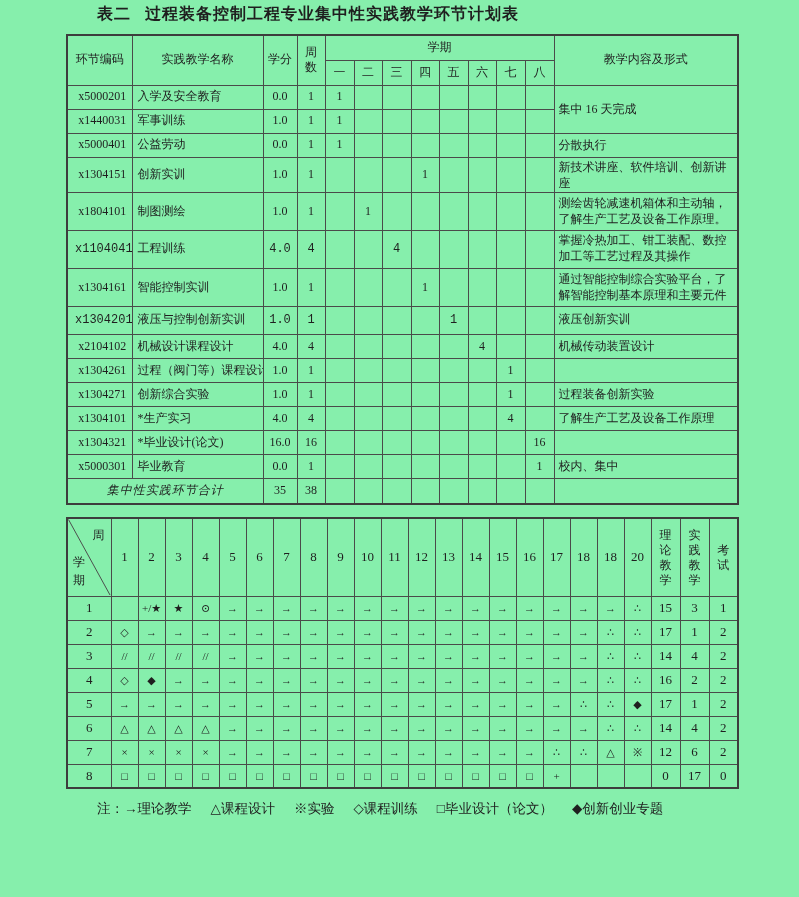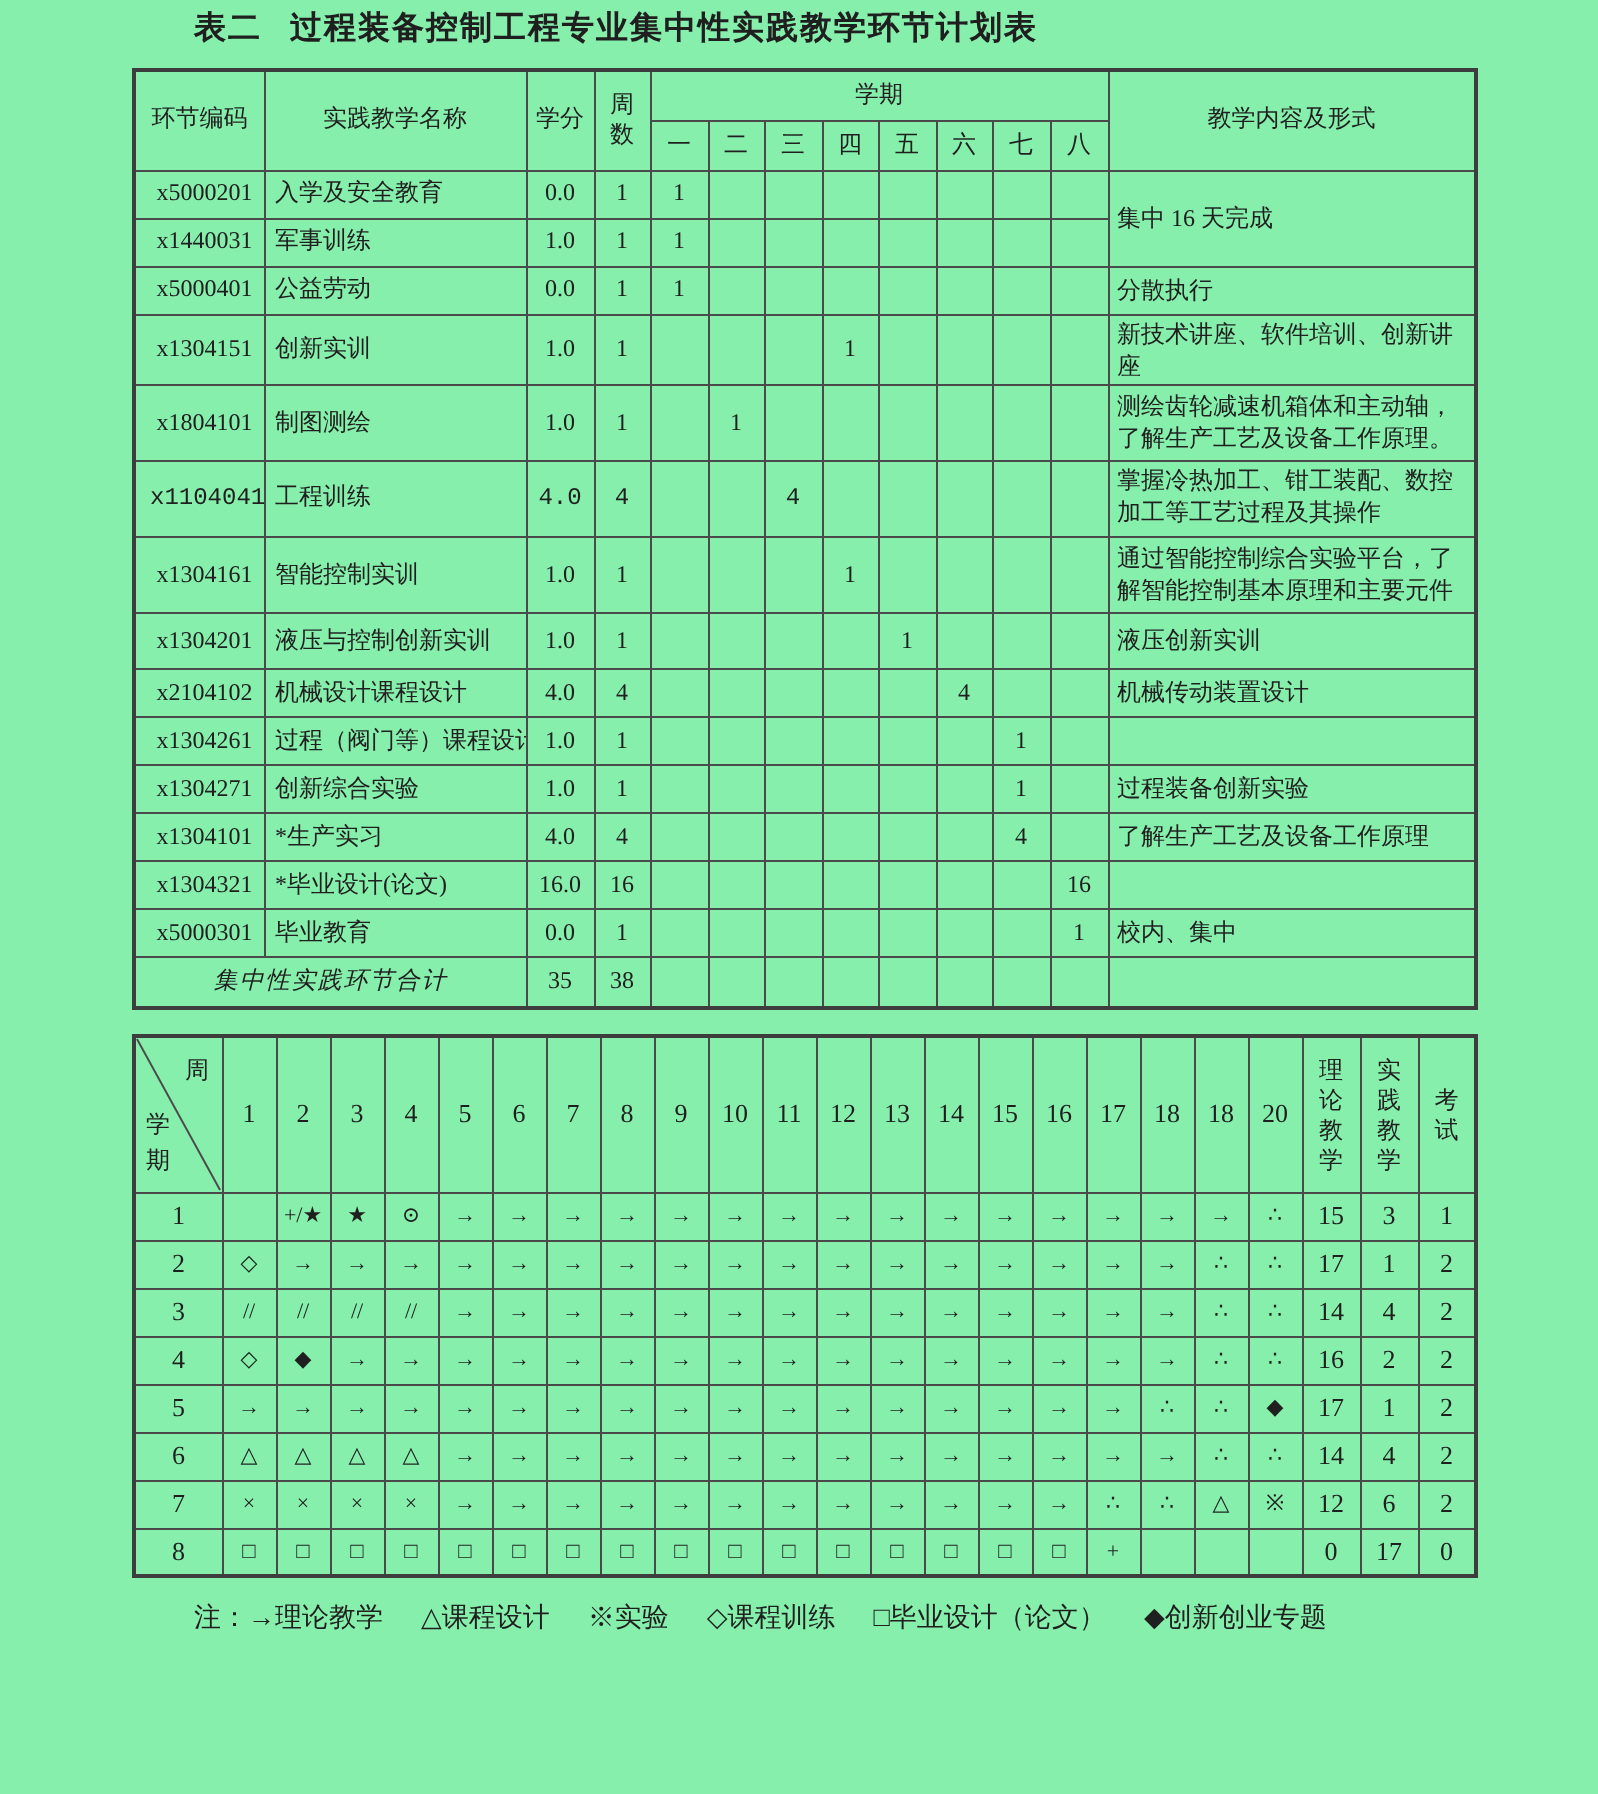--- a/index.html
+++ b/index.html
@@ -183,21 +183,21 @@
           <td></td>
           <td></td>
           <td></td>
           <td>1</td>
           <td></td>
           <td></td>
           <td></td>
           <td></td>
           <td class="content">通过智能控制综合实验平台，了解智能控制基本原理和主要元件</td>
         </tr>
-        <tr style="height: 28px;">
+        <tr style="height: 28px; font-family: Liberation Mono, monospace;">
           <td class="code">x1304201</td>
           <td class="name">液压与控制创新实训</td>
           <td>1.0</td>
           <td>1</td>
           <td></td>
           <td></td>
           <td></td>
           <td></td>
           <td>1</td>
           <td></td>

